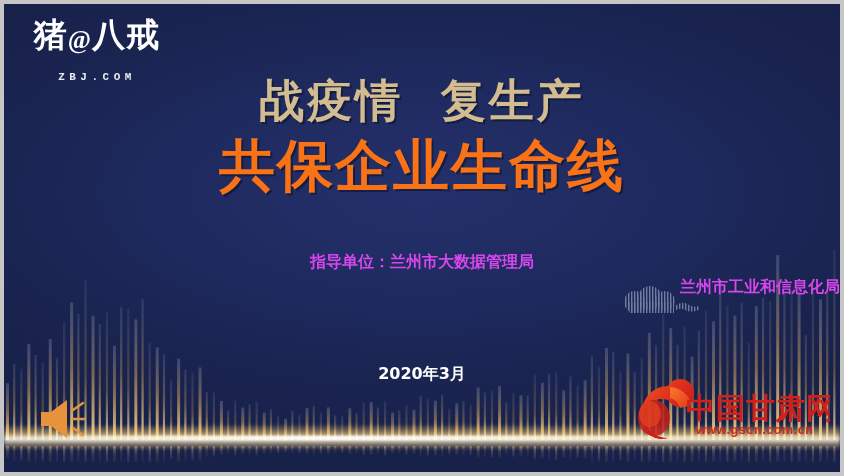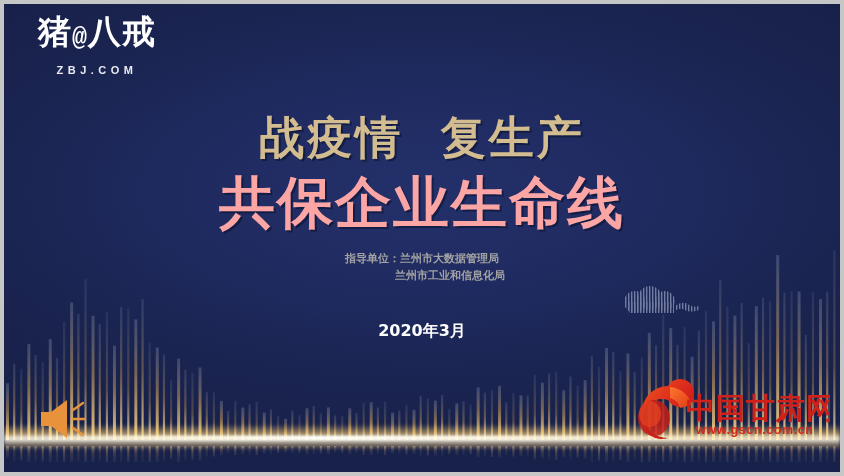--- a/index.html
+++ b/index.html
@@ -36,96 +36,95 @@
   
   .logo {
     position: absolute;
     left: 28px;
     top: 14px;
     width: 130px;
     text-align: center;
     user-select: none;
   }
   .logo-cn {
-    font-family: Liberation Mono, monospace;
+    font-family: Liberation Serif, serif;
     font-size: 33px;
     font-weight: 700;
     color: #ffffff;
     letter-spacing: 1px;
     line-height: 1.05;
     white-space: nowrap;
   }
   .logo-at {
     display: inline-block;
     position: relative;
     transform: translateY(2px);
     font-size: 25px;
   }
   .logo-dom {
-    margin-top: 11px;
+    margin-top: 18px;
     font-size: 11px;
     font-weight: 700;
     letter-spacing: 4.5px;
     color: #e9eaf2;
-    font-family: Liberation Sans, sans-serif;
+    font-family: Liberation Mono, monospace;
   }
 
   
   .title-block {
     position: absolute;
     left: 0;
     right: 0;
     top: 72px;
     text-align: center;
     z-index: 6;
   }
   .title-line1 {
     font-family: "DejaVu Sans", sans-serif;
     font-size: 45px;
     font-weight: 700;
     color: #d3bd90;
     letter-spacing: 3px;
     line-height: 1.12;
     text-shadow: 2px 2px 0 rgba(10,16,42,0.55);
     white-space: pre;
-    margin-top: 37px;
   }
   .title-line2 {
     font-family: "DejaVu Sans", sans-serif;
     font-size: 56px;
     font-weight: 700;
-    color: #fca5a5;
+    color: #f97316;
     letter-spacing: 2px;
     line-height: 1.2;
     margin-top: 6px;
     text-shadow: 2px 2px 0 rgba(10,16,42,0.55);
     white-space: pre;
   }
 
   
   .credits {
     position: absolute;
     left: 0;
     right: 0;
     top: 246px;
     text-align: center;
     z-index: 6;
   }
   .credit-line {
     font-family: "DejaVu Sans", sans-serif;
-    font-size: 11px;
+    font-size: 16px;
     font-weight: 700;
-    color: #a3a3a3;
+    color: #d946ef;
     line-height: 1.55;
     white-space: pre;
   }
-  .credit-line.indent { padding-left: 56px; }
+  .credit-line.indent { padding-left: 56px; text-align: right; }
   .credit-gap { height: 26px; }
   .date-line {
-    margin-top: 11px;
+    margin-top: 38px;
     font-family: "DejaVu Sans", sans-serif;
     font-size: 16px;
     font-weight: 700;
     color: #ffffff;
     white-space: pre;
   }
 
   
   .wave-layer {
     position: absolute;

